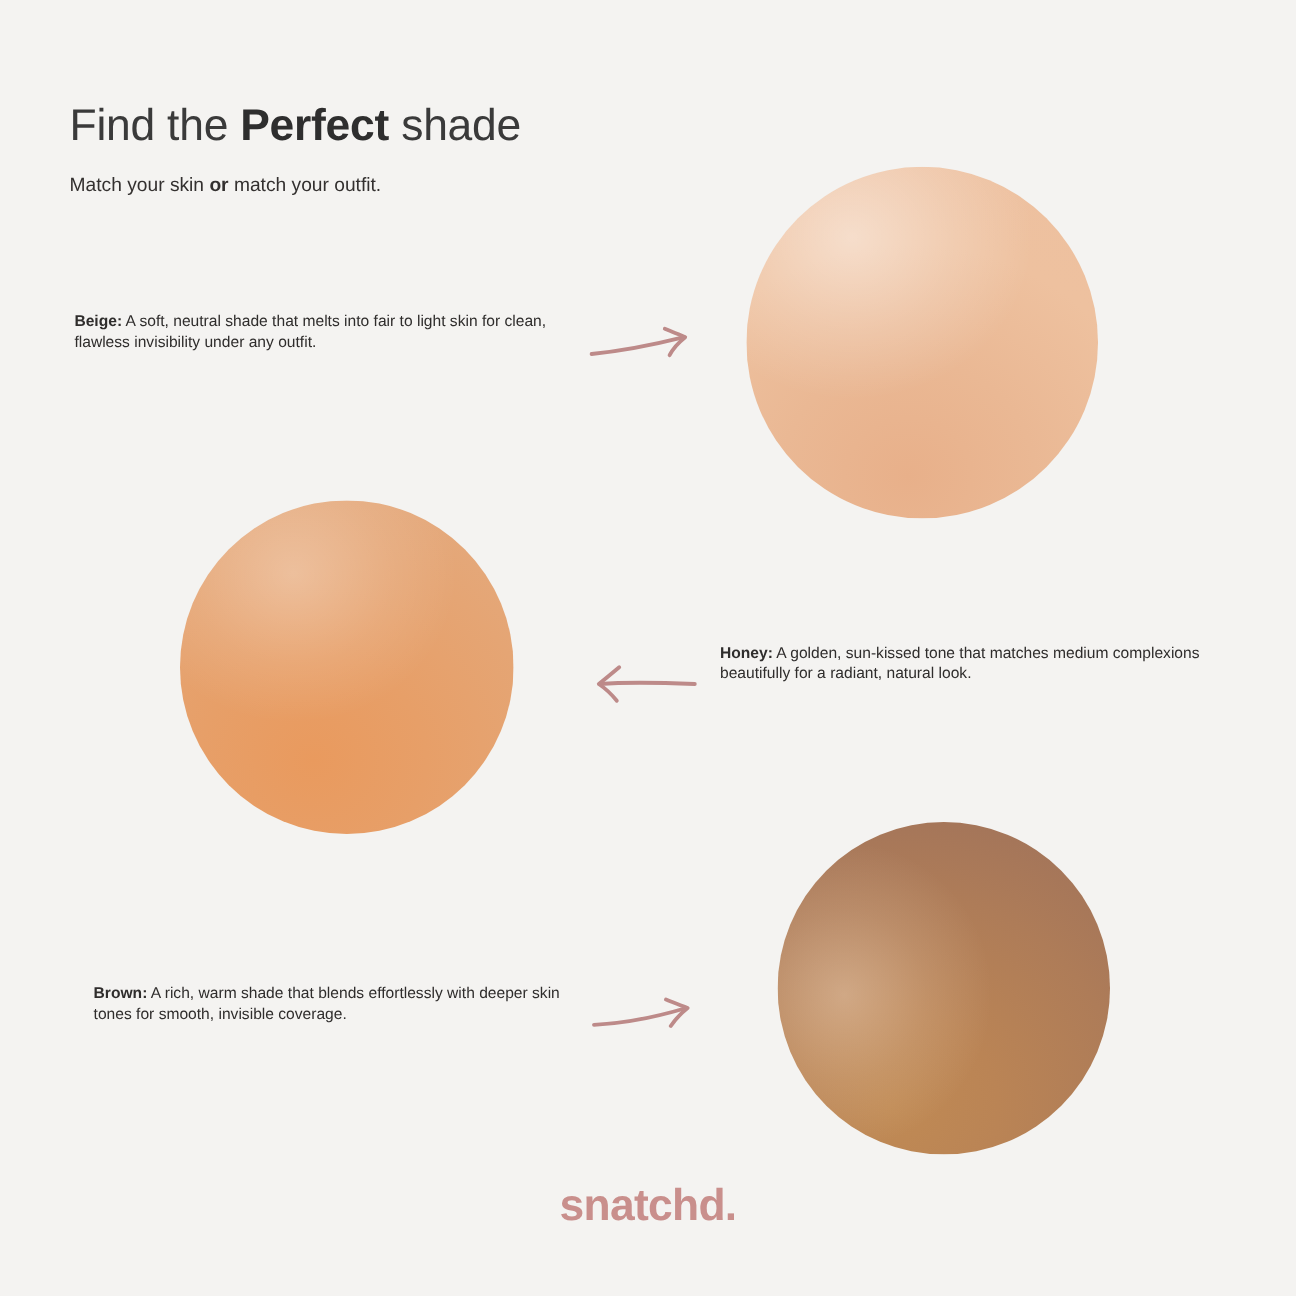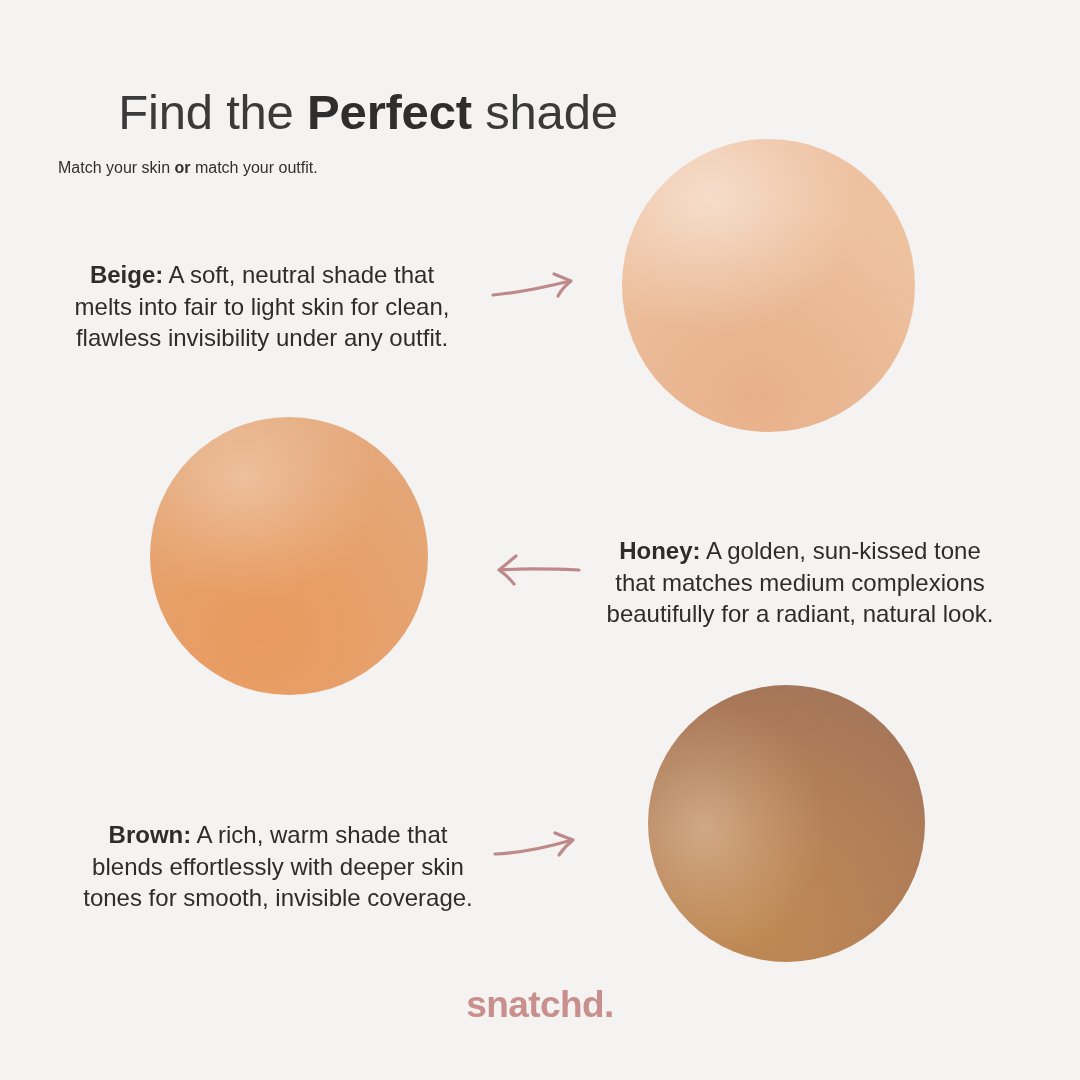--- a/index.html
+++ b/index.html
@@ -25,27 +25,26 @@
 
   
   .header {
     position: absolute;
     left: 58px;
     top: 84px;
     width: 620px;
   }
 
   .headline {
-    font-size: 49px;
+    font-size: 37px;
     line-height: 1.15;
     font-weight: 300;
     color: #3a3a3a;
     letter-spacing: -0.2px;
     white-space: nowrap;
-    text-align: center;
   }
   .headline .strong {
     font-weight: 700;
     color: #2e2e2e;
   }
 
   .subhead {
     margin-top: 18px;
     font-size: 16px;
     line-height: 1.3;
@@ -110,24 +109,24 @@
         #c08a54 0%,
         #ba8455 24%,
         #ae7c58 52%,
         #a1735a 78%,
         #99705c 100%);
   }
 
   
   .desc {
     position: absolute;
-    font-size: 24px;
+    font-size: 13px;
     line-height: 1.32;
     color: #2f2d2c;
-    text-align: center;
+    text-align: left;
   }
   .desc .strong { font-weight: 700; }
 
   .desc-beige {
     left: 62px;
     top: 259px;
     width: 400px;
   }
 
   .desc-honey {

